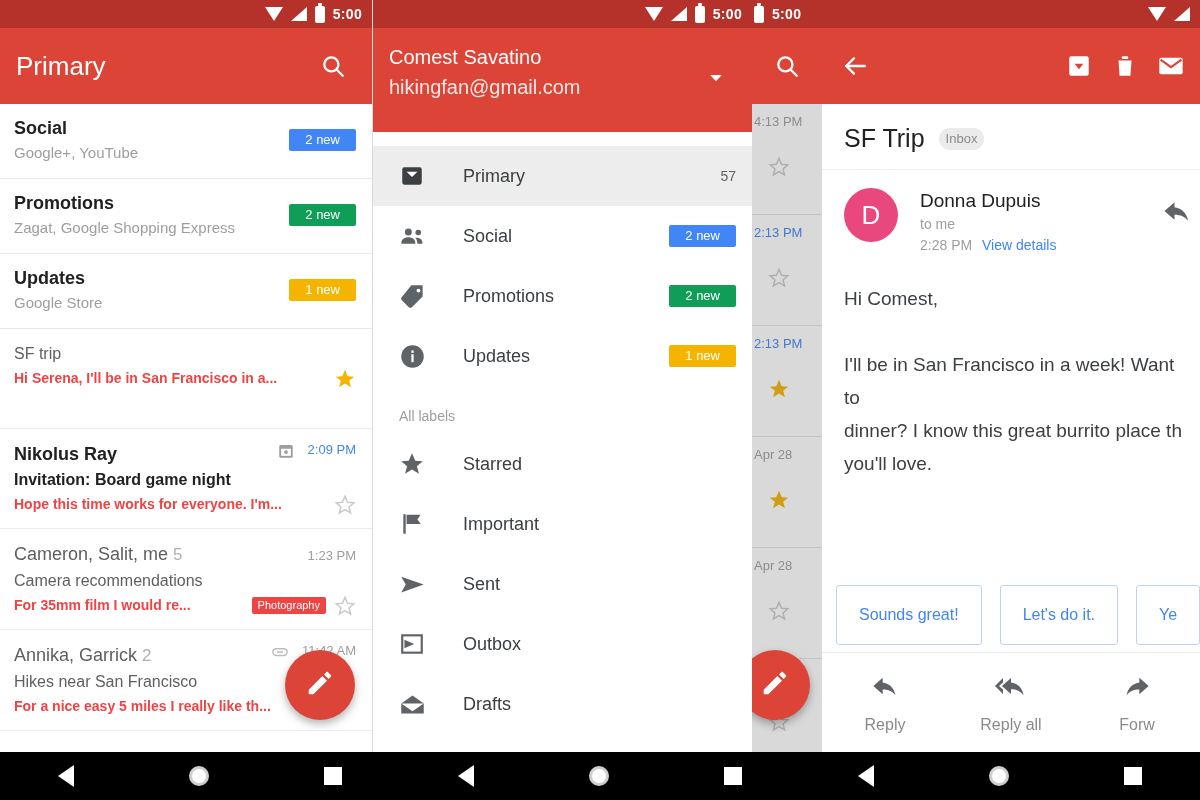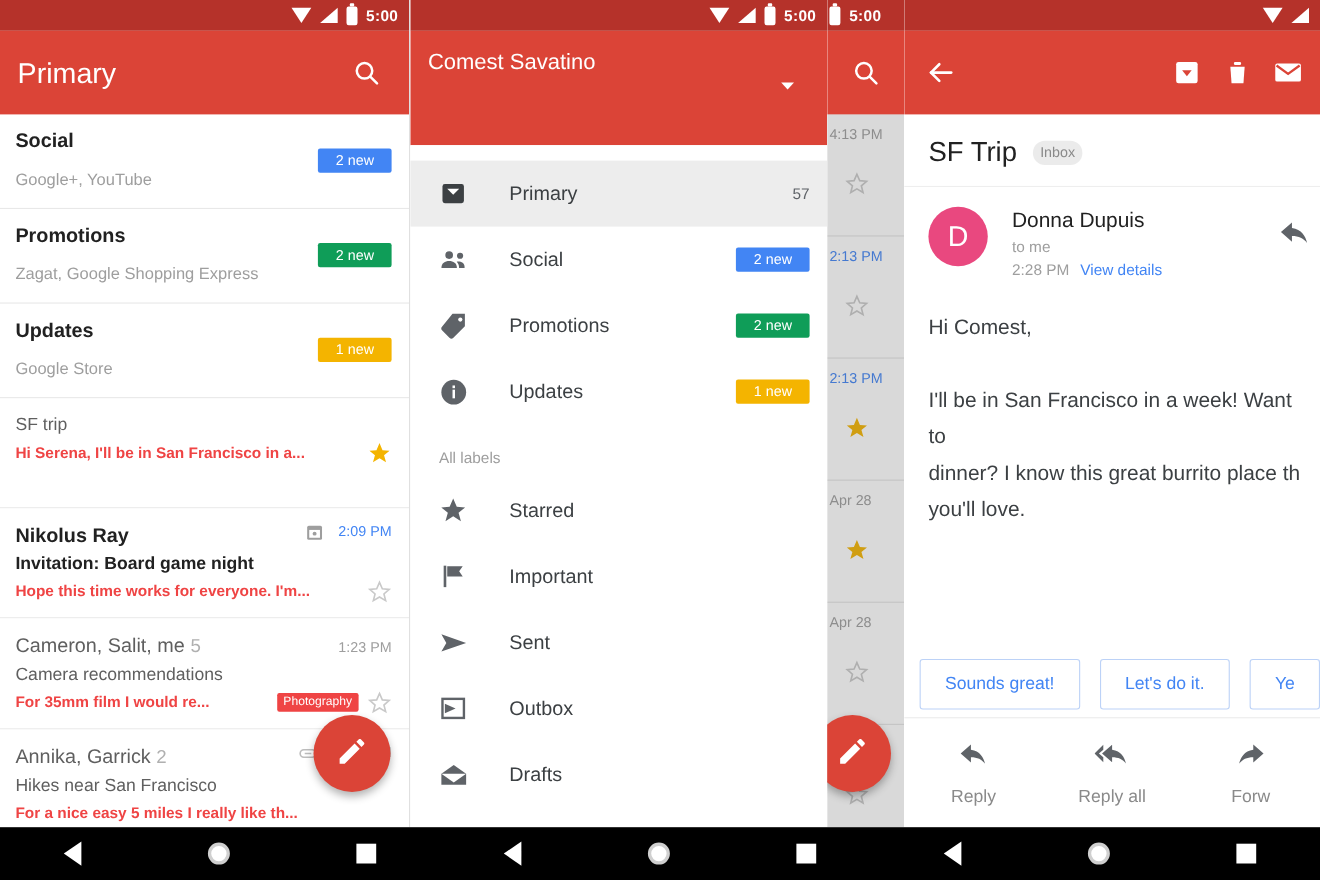--- a/index.html
+++ b/index.html
@@ -87,21 +87,21 @@
   .list { background: #fff; }
   .cat-row {
     padding: 12px 16px 14px 14px;
     border-bottom: 1px solid #e8e8e8;
     display: flex; align-items: flex-start;
     position: relative;
     min-height: 66px;
   }
   .cat-main { flex: 1; }
   .cat-title { font-size: 18px; font-weight: bold; color: #212121; line-height: 24px; }
-  .cat-sub { font-size: 15px; color: #9e9e9e; line-height: 22px; margin-top: 13px; }
+  .cat-sub { font-size: 15px; color: #9e9e9e; line-height: 22px; margin-top: 2px; }
   .badge {
     color: #fff; font-size: 13px;
     padding: 3px 16px 4px; border-radius: 2px;
     align-self: center;
     white-space: nowrap;
   }
 
   .mail-row {
     padding: 12px 16px 12px 14px;
     border-bottom: 1px solid #ececec;
@@ -225,21 +225,21 @@
     font-size: 19px; color: #3c4043; line-height: 33px;
     white-space: pre-wrap;
   }
   .smart-replies {
     position: absolute; left: 0; right: 0; bottom: 107px;
     display: flex; gap: 18px; padding: 0 0 0 14px;
   }
   .sr-chip {
     border: 1px solid #bcd2f7; border-radius: 3px;
     color: #4285f4; font-size: 16px;
-    padding: 13px 22px;
+    padding: 20px 22px;
     white-space: nowrap;
     background: #fff;
   }
   .bottom-actions {
     position: absolute; left: 0; right: 0; bottom: 0; height: 100px;
     border-top: 1px solid #ececec;
     background: #fff;
     display: flex;
   }
   .ba-item {
@@ -418,20 +418,21 @@
     <div class="statusbar">
       <span class="ic-wifi"></span>
       <span class="ic-signal"></span>
       <span class="ic-battery"></span>
       <span class="sb-time">5:00</span>
     </div>
 
     <div class="drawer-header">
       <div class="drawer-acct">
         <div class="acct-name">Comest Savatino</div>
+        <div class="acct-email">hikingfan@gmail.com</div>
       </div>
       <span class="caret-btn">
         <svg width="20" height="20" viewBox="0 0 24 24" fill="#fff">
             <polygon points="5,8.5 19,8.5 12,16"></polygon>
           </svg>
       </span>
     </div>
     <div class="drawer-gap"></div>
 
     <div class="nav-item selected">

